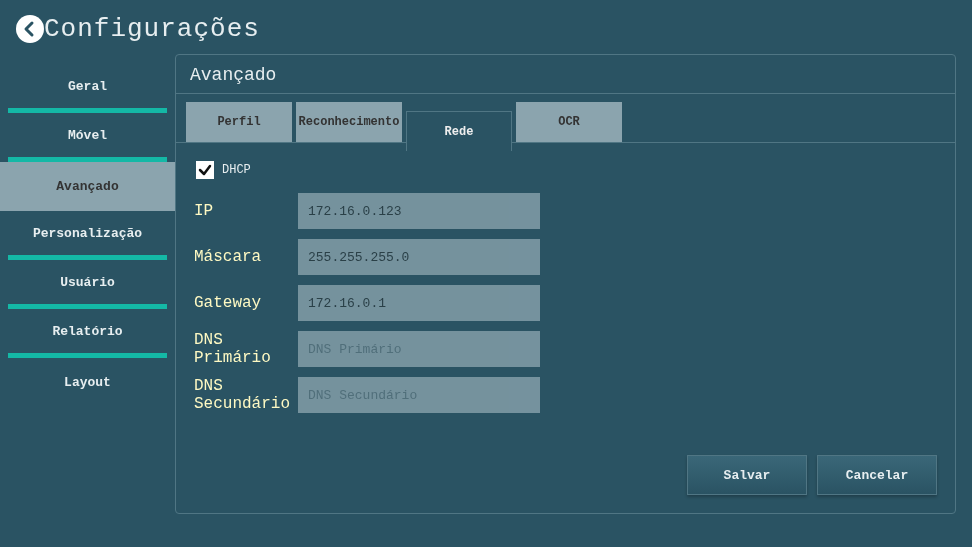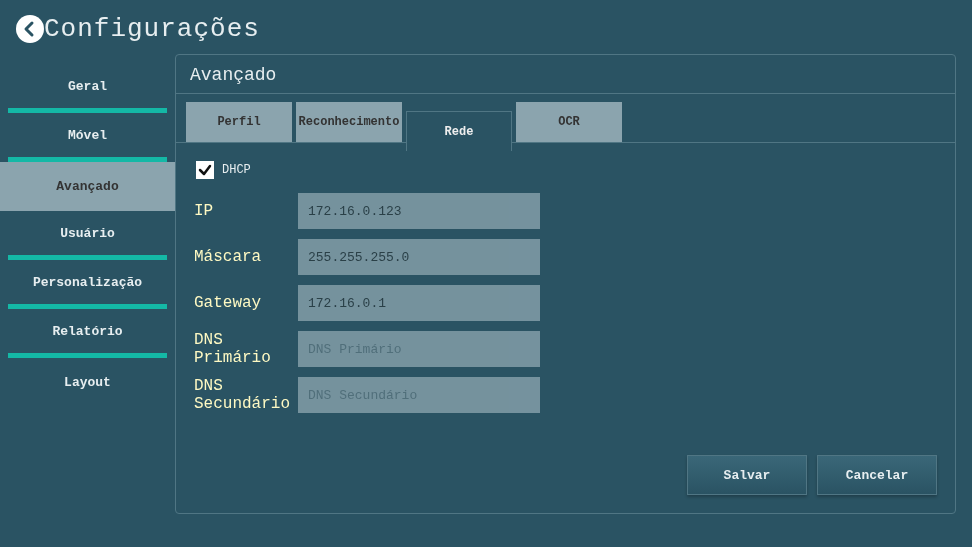--- a/index.html
+++ b/index.html
@@ -192,24 +192,24 @@
     <div class="sidebar-item">
         <span>Geral</span>
       </div>
     <div class="sidebar-item">
         <span>Móvel</span>
       </div>
     <div class="sidebar-item active">
         <span>Avançado</span>
       </div>
     <div class="sidebar-item">
+        <span>Personalização</span>
+      </div>
+    <div class="sidebar-item">
         <span>Usuário</span>
-      </div>
-    <div class="sidebar-item">
-        <span>Personalização</span>
       </div>
     <div class="sidebar-item">
         <span>Relatório</span>
       </div>
     <div class="sidebar-item">
         <span>Layout</span>
       </div>
   </div>
 
   <div class="panel">

